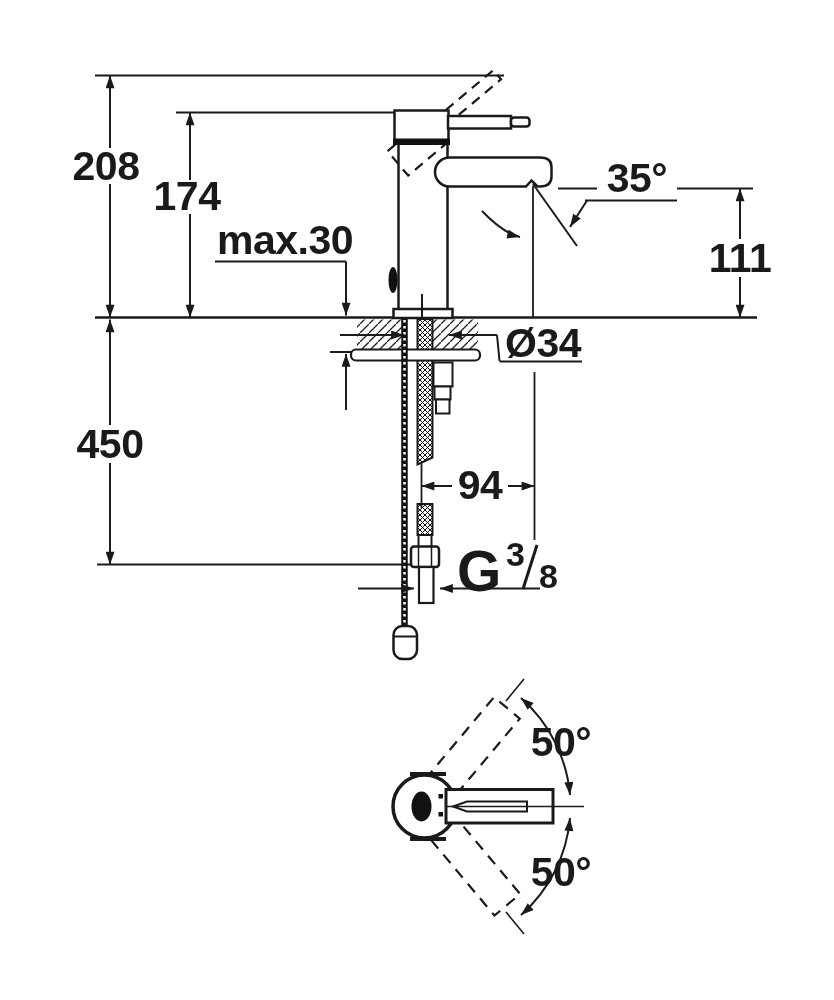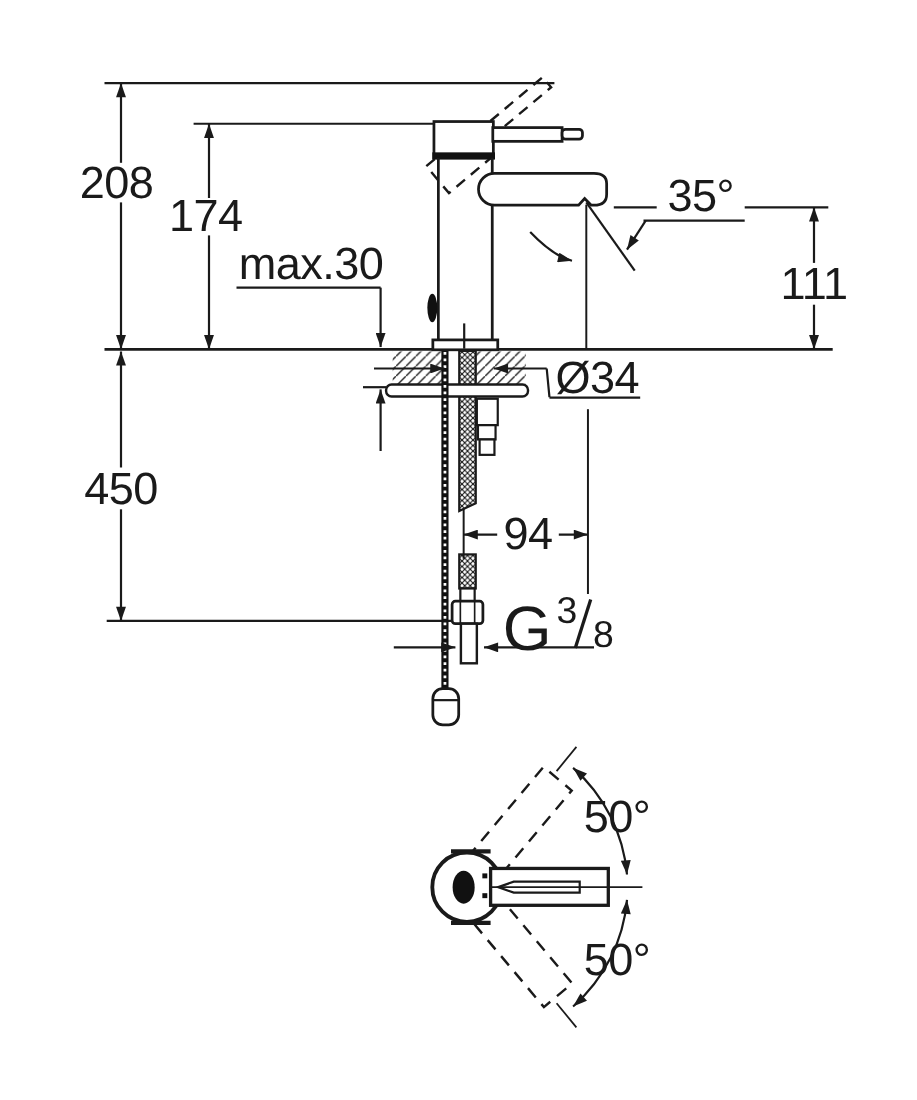--- a/index.html
+++ b/index.html
@@ -1,19 +1,20 @@
 <!DOCTYPE html>
 <html><head>
 <meta charset="utf-8">
 <style>
   html,body{margin:0;padding:0;background:#fff;}
   .sheet{
     position:relative;width:834px;height:1000px;background:#ffffff;
     outline:1px solid #d9d9d9;overflow:hidden;
     font-family:"Liberation Sans", sans-serif;
+    font-weight:bold;
   }
   svg{display:block}
   text{
     font-family:"Liberation Sans", sans-serif;
     fill:#1a1a1a;
   }
   .dim{font-size:41px;letter-spacing:-0.5px;}
   .dim-big{font-size:57px;}
   .dim-frac{font-size:34px;}
   .mid{text-anchor:middle;}

